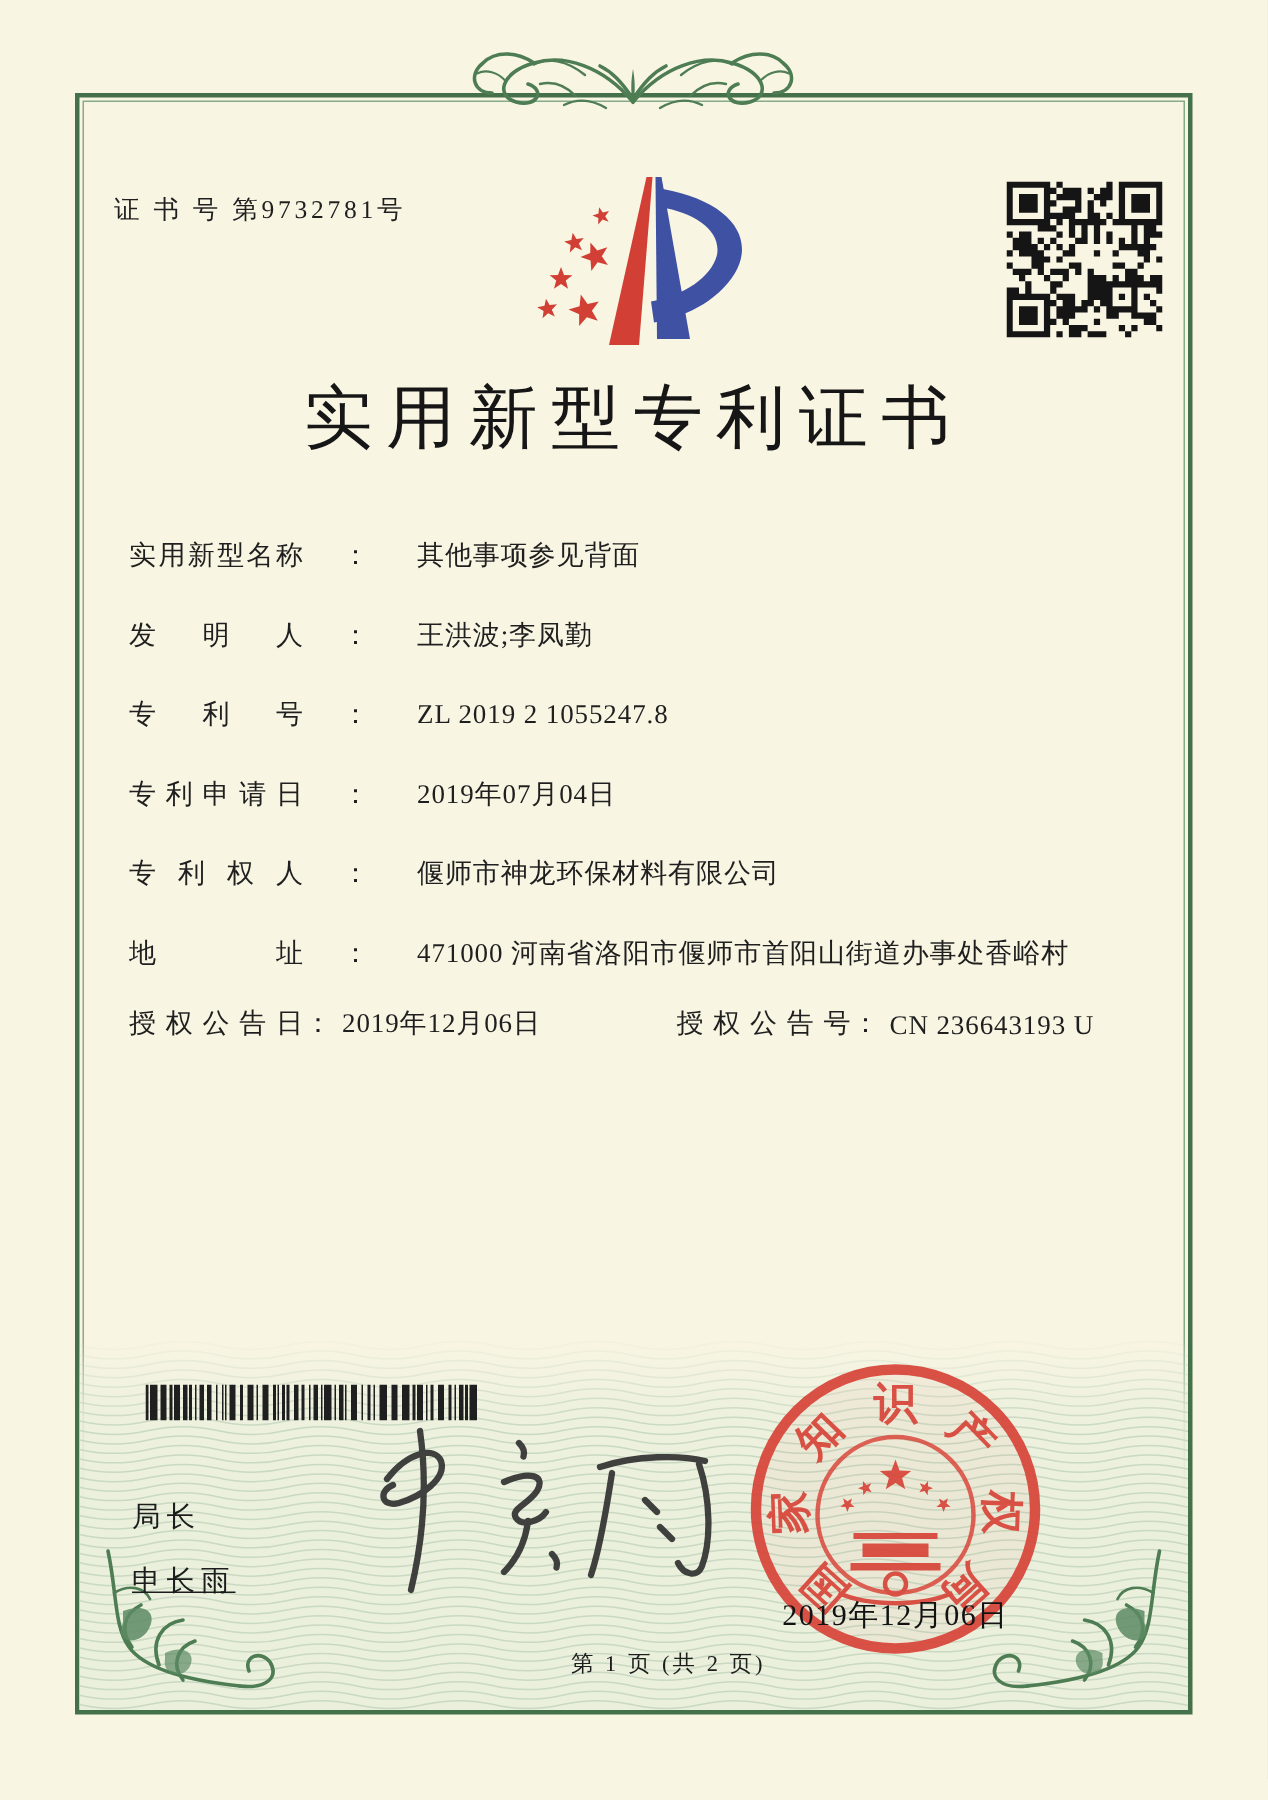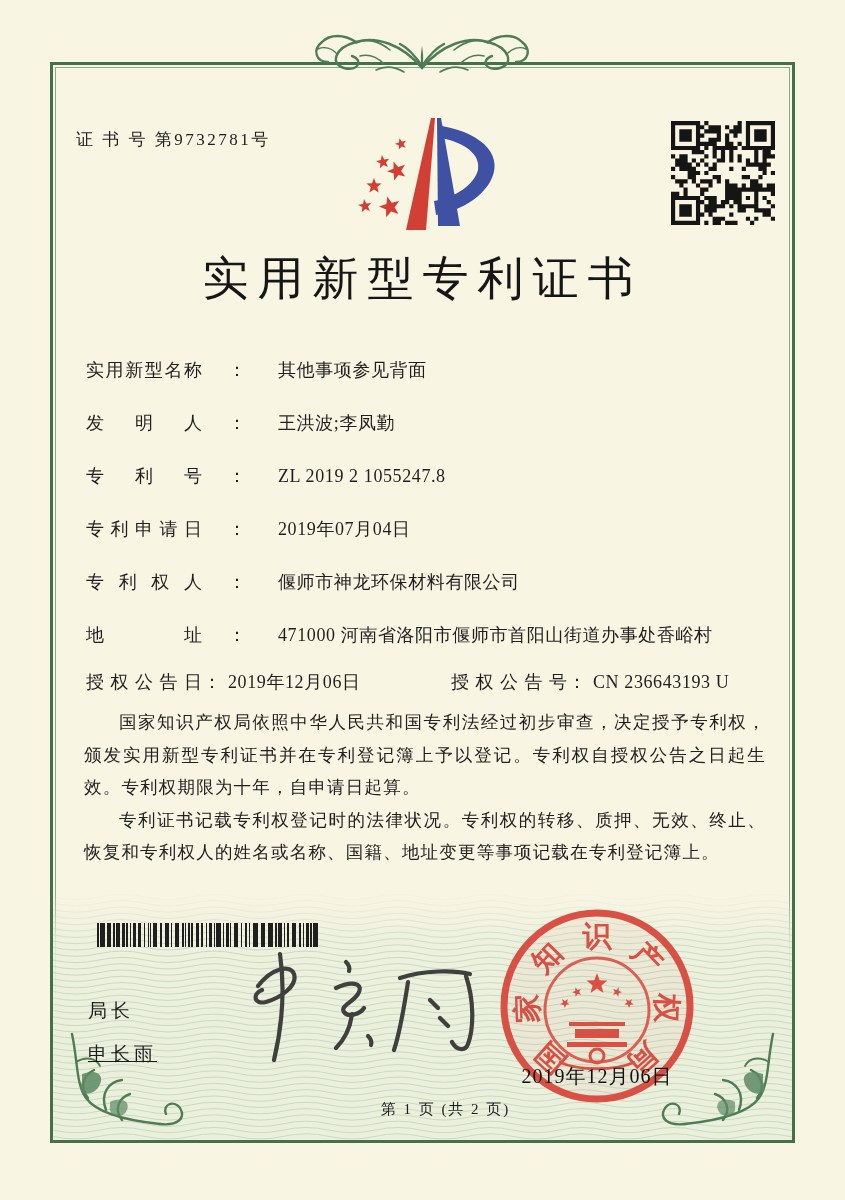--- a/index.html
+++ b/index.html
@@ -14,21 +14,21 @@
   .frame-inner{position:absolute;inset:2px;border:1px solid var(--border-green-light);}
   .cert-no{position:absolute;left:76px;top:128px;font-size:17px;letter-spacing:2.5px;color:var(--ink);}
   .logo{position:absolute;left:338px;top:114px;width:185px;height:120px;}
   .qr{position:absolute;left:671px;top:121px;width:104px;height:104px;}
   .title{position:absolute;left:0;top:248px;width:100%;text-align:center;font-size:46px;font-weight:400;letter-spacing:9px;color:#161616;}
   .fields{position:absolute;left:86px;top:0;width:680px;}
   .row{position:absolute;left:0;display:flex;align-items:baseline;font-size:18px;color:var(--ink);white-space:nowrap;gap:25px;}
   .row .lab{display:inline-block;width:116px;text-align:justify;text-align-last:justify;}
   .row .colon{margin-left:1px;}
   .row .val{margin-left:7px;letter-spacing:0.6px;}
-  .pair{display:flex;align-items:center;}
+  .pair{display:flex;align-items:flex-end;}
   .paras{position:absolute;left:84px;top:706px;width:682px;font-size:17.5px;line-height:1.86;color:#222;letter-spacing:1.2px;text-align:justify;}
   .paras p{margin:0;text-indent:2em;}
   .waveband{position:absolute;left:53px;top:893px;width:739px;height:247px;
     background:linear-gradient(180deg, rgba(235,240,221,0) 0px, rgba(235,240,221,.85) 48px, var(--wave-bg) 120px);}
   .barcode{position:absolute;left:97px;top:923px;width:226px;height:24px;}
   .officer-title{position:absolute;left:88px;top:998px;font-size:19px;letter-spacing:4px;color:#1c1c1c;}
   .officer-name{position:absolute;left:88px;top:1041px;font-size:19px;letter-spacing:4px;color:#1c1c1c;text-decoration:underline;}
   .signature{position:absolute;left:228px;top:948px;width:255px;height:118px;}
   .seal{position:absolute;left:497px;top:906px;width:200px;height:200px;opacity:.93;}
   .seal-date{position:absolute;left:497px;top:1063px;width:200px;text-align:center;font-size:20px;color:#121212;letter-spacing:1px;}
@@ -191,24 +191,20 @@
         <span class="val">2019年12月06日</span>
       </span>
       <span class="pair">
         <span class="lab">授权公告号</span>
           <span class="colon">：</span>
         <span class="val">CN 236643193 U</span>
       </span>
     </div>
   </div>
 
-  <div class="paras">
-    <p>国家知识产权局依照中华人民共和国专利法经过初步审查，决定授予专利权，颁发实用新型专利证书并在专利登记簿上予以登记。专利权自授权公告之日起生效。专利权期限为十年，自申请日起算。</p>
-    <p>专利证书记载专利权登记时的法律状况。专利权的转移、质押、无效、终止、恢复和专利权人的姓名或名称、国籍、地址变更等事项记载在专利登记簿上。</p>
-  </div>
 
   <svg class="barcode" id="barcodeSvg" viewBox="0 0 226 24">
       <path d="M0 0h2v24h-2zM3 0h5v24h-5zM10 0h4v24h-4zM16 0h2v24h-2zM19 0h4v24h-4zM25 0h3v24h-3zM29 0h2v24h-2zM33 0h1v24h-1zM36 0h3v24h-3zM41 0h3v24h-3zM47 0h1v24h-1zM51 0h1v24h-1zM53 0h1v24h-1zM56 0h4v24h-4zM63 0h2v24h-2zM68 0h4v24h-4zM74 0h1v24h-1zM78 0h4v24h-4zM85 0h2v24h-2zM88 0h1v24h-1zM91 0h2v24h-2zM94 0h2v24h-2zM99 0h3v24h-3zM104 0h2v24h-2zM109 0h1v24h-1zM112 0h3v24h-3zM117 0h1v24h-1zM119 0h5v24h-5zM126 0h1v24h-1zM129 0h3v24h-3zM133 0h1v24h-1zM137 0h4v24h-4zM144 0h1v24h-1zM148 0h2v24h-2zM152 0h1v24h-1zM156 0h5v24h-5zM164 0h4v24h-4zM171 0h5v24h-5zM178 0h2v24h-2zM181 0h4v24h-4zM187 0h1v24h-1zM190 0h2v24h-2zM195 0h4v24h-4zM202 0h2v24h-2zM206 0h1v24h-1zM209 0h3v24h-3zM213 0h2v24h-2zM216 0h5v24h-5z" fill="#1f1f1f"></path>
     </svg>
 
   <div class="officer-title">局长</div>
   <div class="officer-name">申长雨</div>
 
   <svg class="signature" viewBox="0 0 255 118">
     <g fill="none" stroke="#2e2e2e" stroke-width="4.2" stroke-linecap="round" opacity="0.9">

